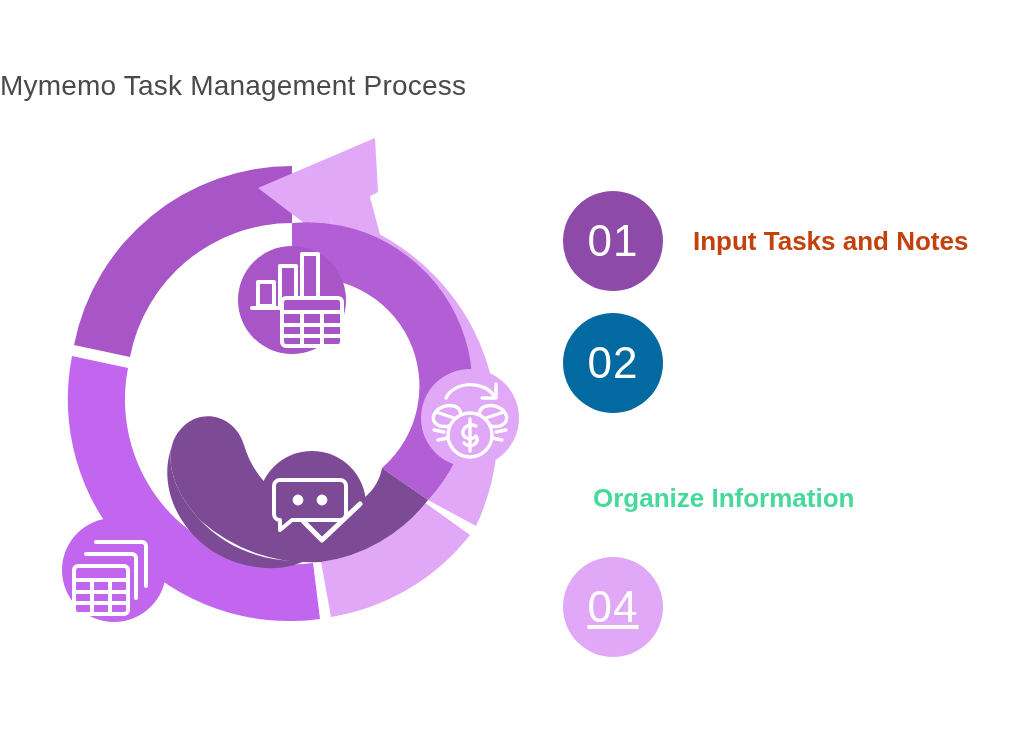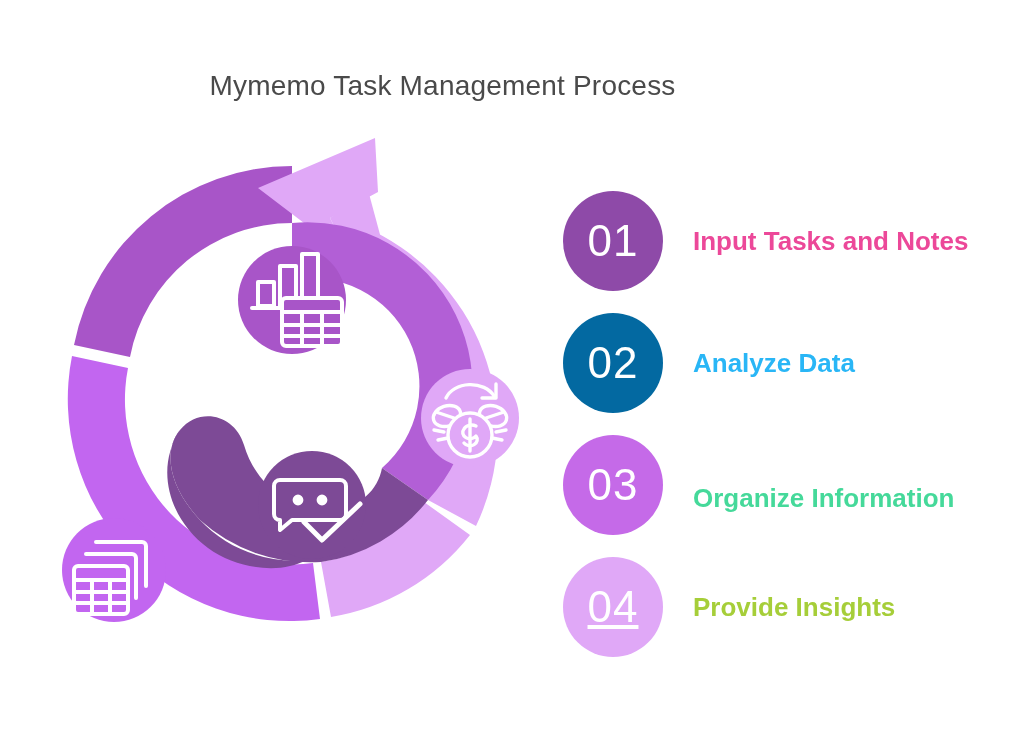--- a/index.html
+++ b/index.html
@@ -14,21 +14,21 @@
     overflow: hidden;
     font-family: "Liberation Sans", sans-serif;
     -webkit-font-smoothing: antialiased;
   }
 
   #page-title {
     position: absolute;
     top: 70px;
     left: 0;
     width: 885px;
-    text-align: center;
+    text-align: left;
     font-size: 28px;
     font-weight: 400;
     color: #4a4a4a;
     letter-spacing: 0.2px;
   }
 
   #cycle-diagram {
     position: absolute;
     left: 30px;
     top: 130px;
@@ -181,30 +181,27 @@
       <line x1="44" y1="473" x2="98" y2="473"></line>
       <line x1="62" y1="450" x2="62" y2="484"></line>
       <line x1="80" y1="450" x2="80" y2="484"></line>
     </g>
   </svg>
 </div>
 
 <div id="legend">
   <div class="legend-row">
     <div class="legend-badge" style="background: rgb(142, 74, 168);">01</div>
-    <div class="legend-label" style="color: #ec4899;">Input Tasks and Notes</div>
+    <div class="legend-label" style="color: #c2410c;">Input Tasks and Notes</div>
   </div>
 
   <div class="legend-row">
     <div class="legend-badge" style="background: #0369a1;">02</div>
-    <div class="legend-label" style="color: rgb(41, 182, 246);">Analyze Data</div>
-  </div>
-
-  <div class="legend-row">
-    <div class="legend-badge" style="background: rgb(197, 106, 232);">03</div>
+  </div>
+
+  <div class="legend-row">
     <div class="legend-label" style="color: rgb(69, 217, 154); margin-top: 26px;">Organize Information</div>
   </div>
 
   <div class="legend-row">
     <div class="legend-badge" style="background: rgb(224, 168, 247); text-decoration: underline;">04</div>
-    <div class="legend-label" style="color: rgb(166, 206, 57);">Provide Insights</div>
   </div>
 </div>
 
 </body></html>

